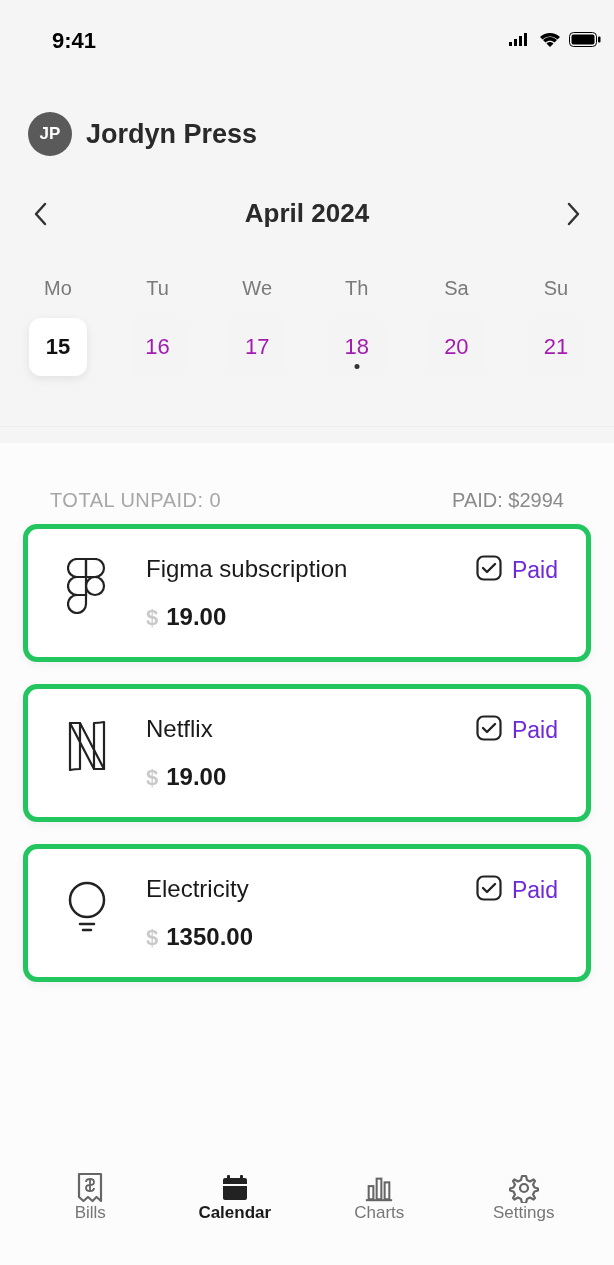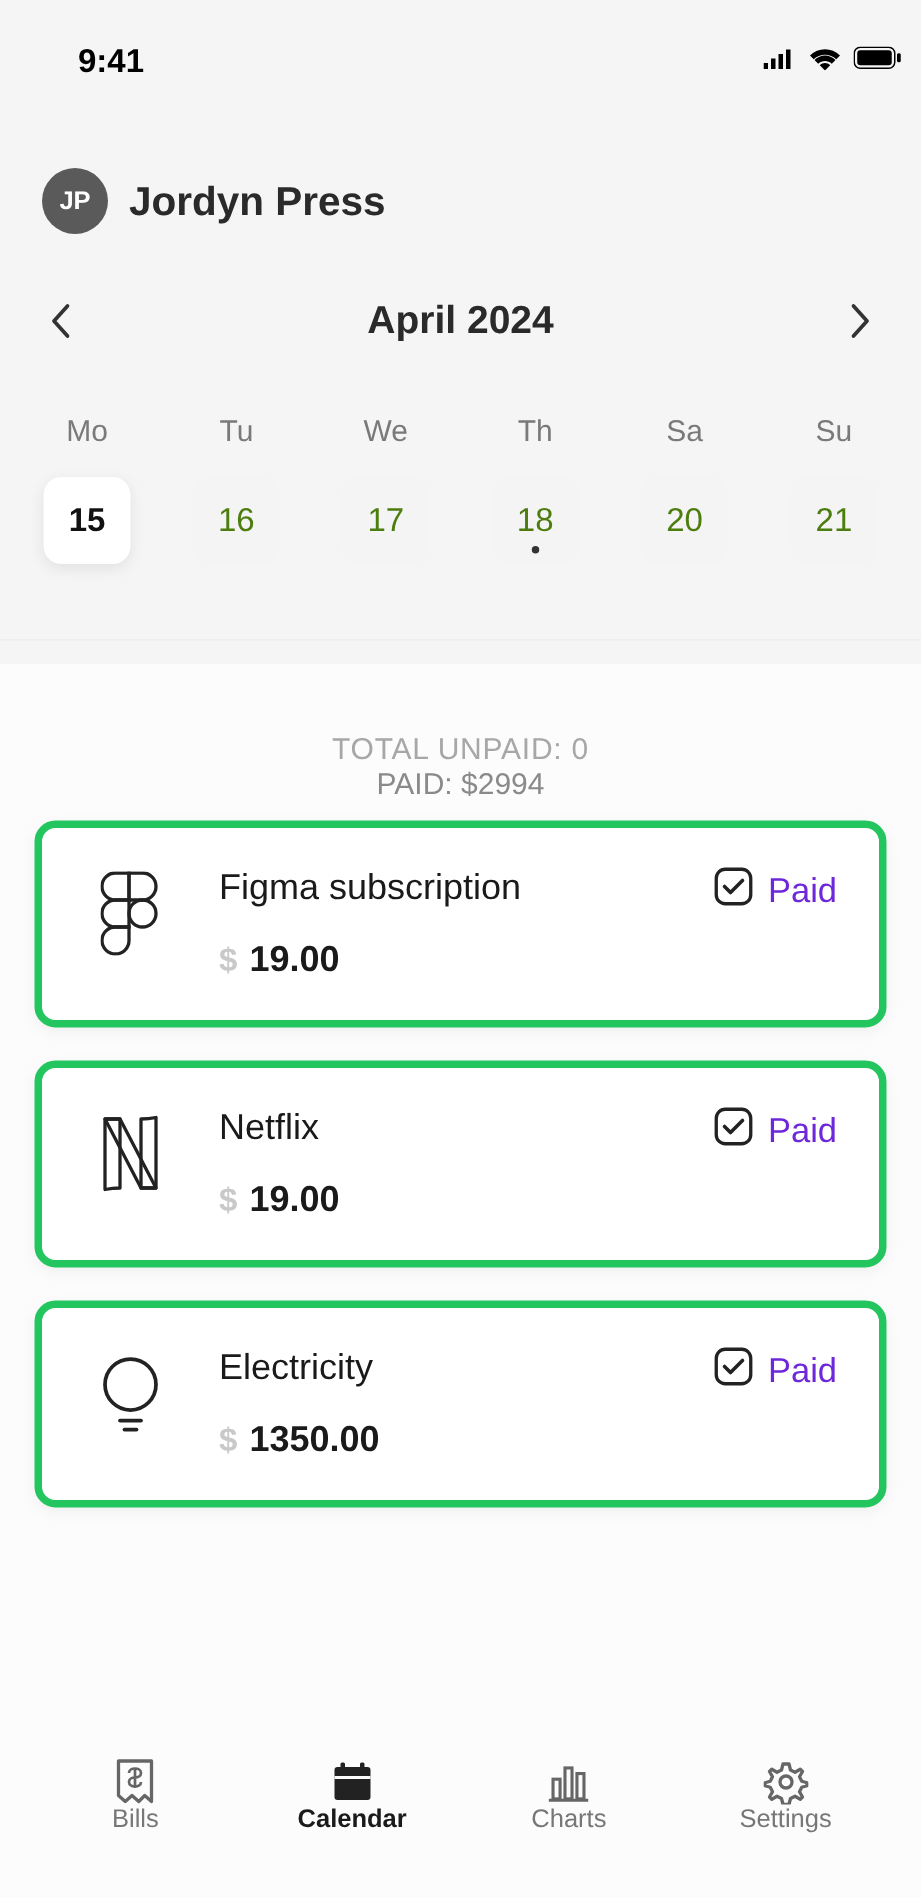--- a/index.html
+++ b/index.html
@@ -93,21 +93,21 @@
     .day-num {
       width: 58px;
       height: 58px;
       border-radius: 12px;
       background: #f4f4f4;
       display: flex;
       align-items: center;
       justify-content: center;
       font-size: 22px;
       font-weight: 500;
-      color: #4d7c0f;
+      color: #a21caf;
       position: relative;
       cursor: pointer;
     }
     .day-num.selected {
       background: #fff;
       box-shadow: 0 3px 10px rgba(0,0,0,0.08);
       color: #111;
       font-weight: 600;
     }
     .day-dot {
@@ -120,21 +120,20 @@
       background: #333;
       border-radius: 50%;
     }
     .totals-row {
       display: flex;
       justify-content: space-between;
       align-items: center;
       padding: 62px 50px 0;
       border-top: 1px solid #eee;
       margin-top: 50px;
-      flex-direction: column;
     }
     .total-unpaid {
       font-size: 20px;
       color: #a7a7a7;
       letter-spacing: 0.5px;
       font-weight: 500;
     }
     .total-paid {
       font-size: 20px;
       color: #8a8a8a;

